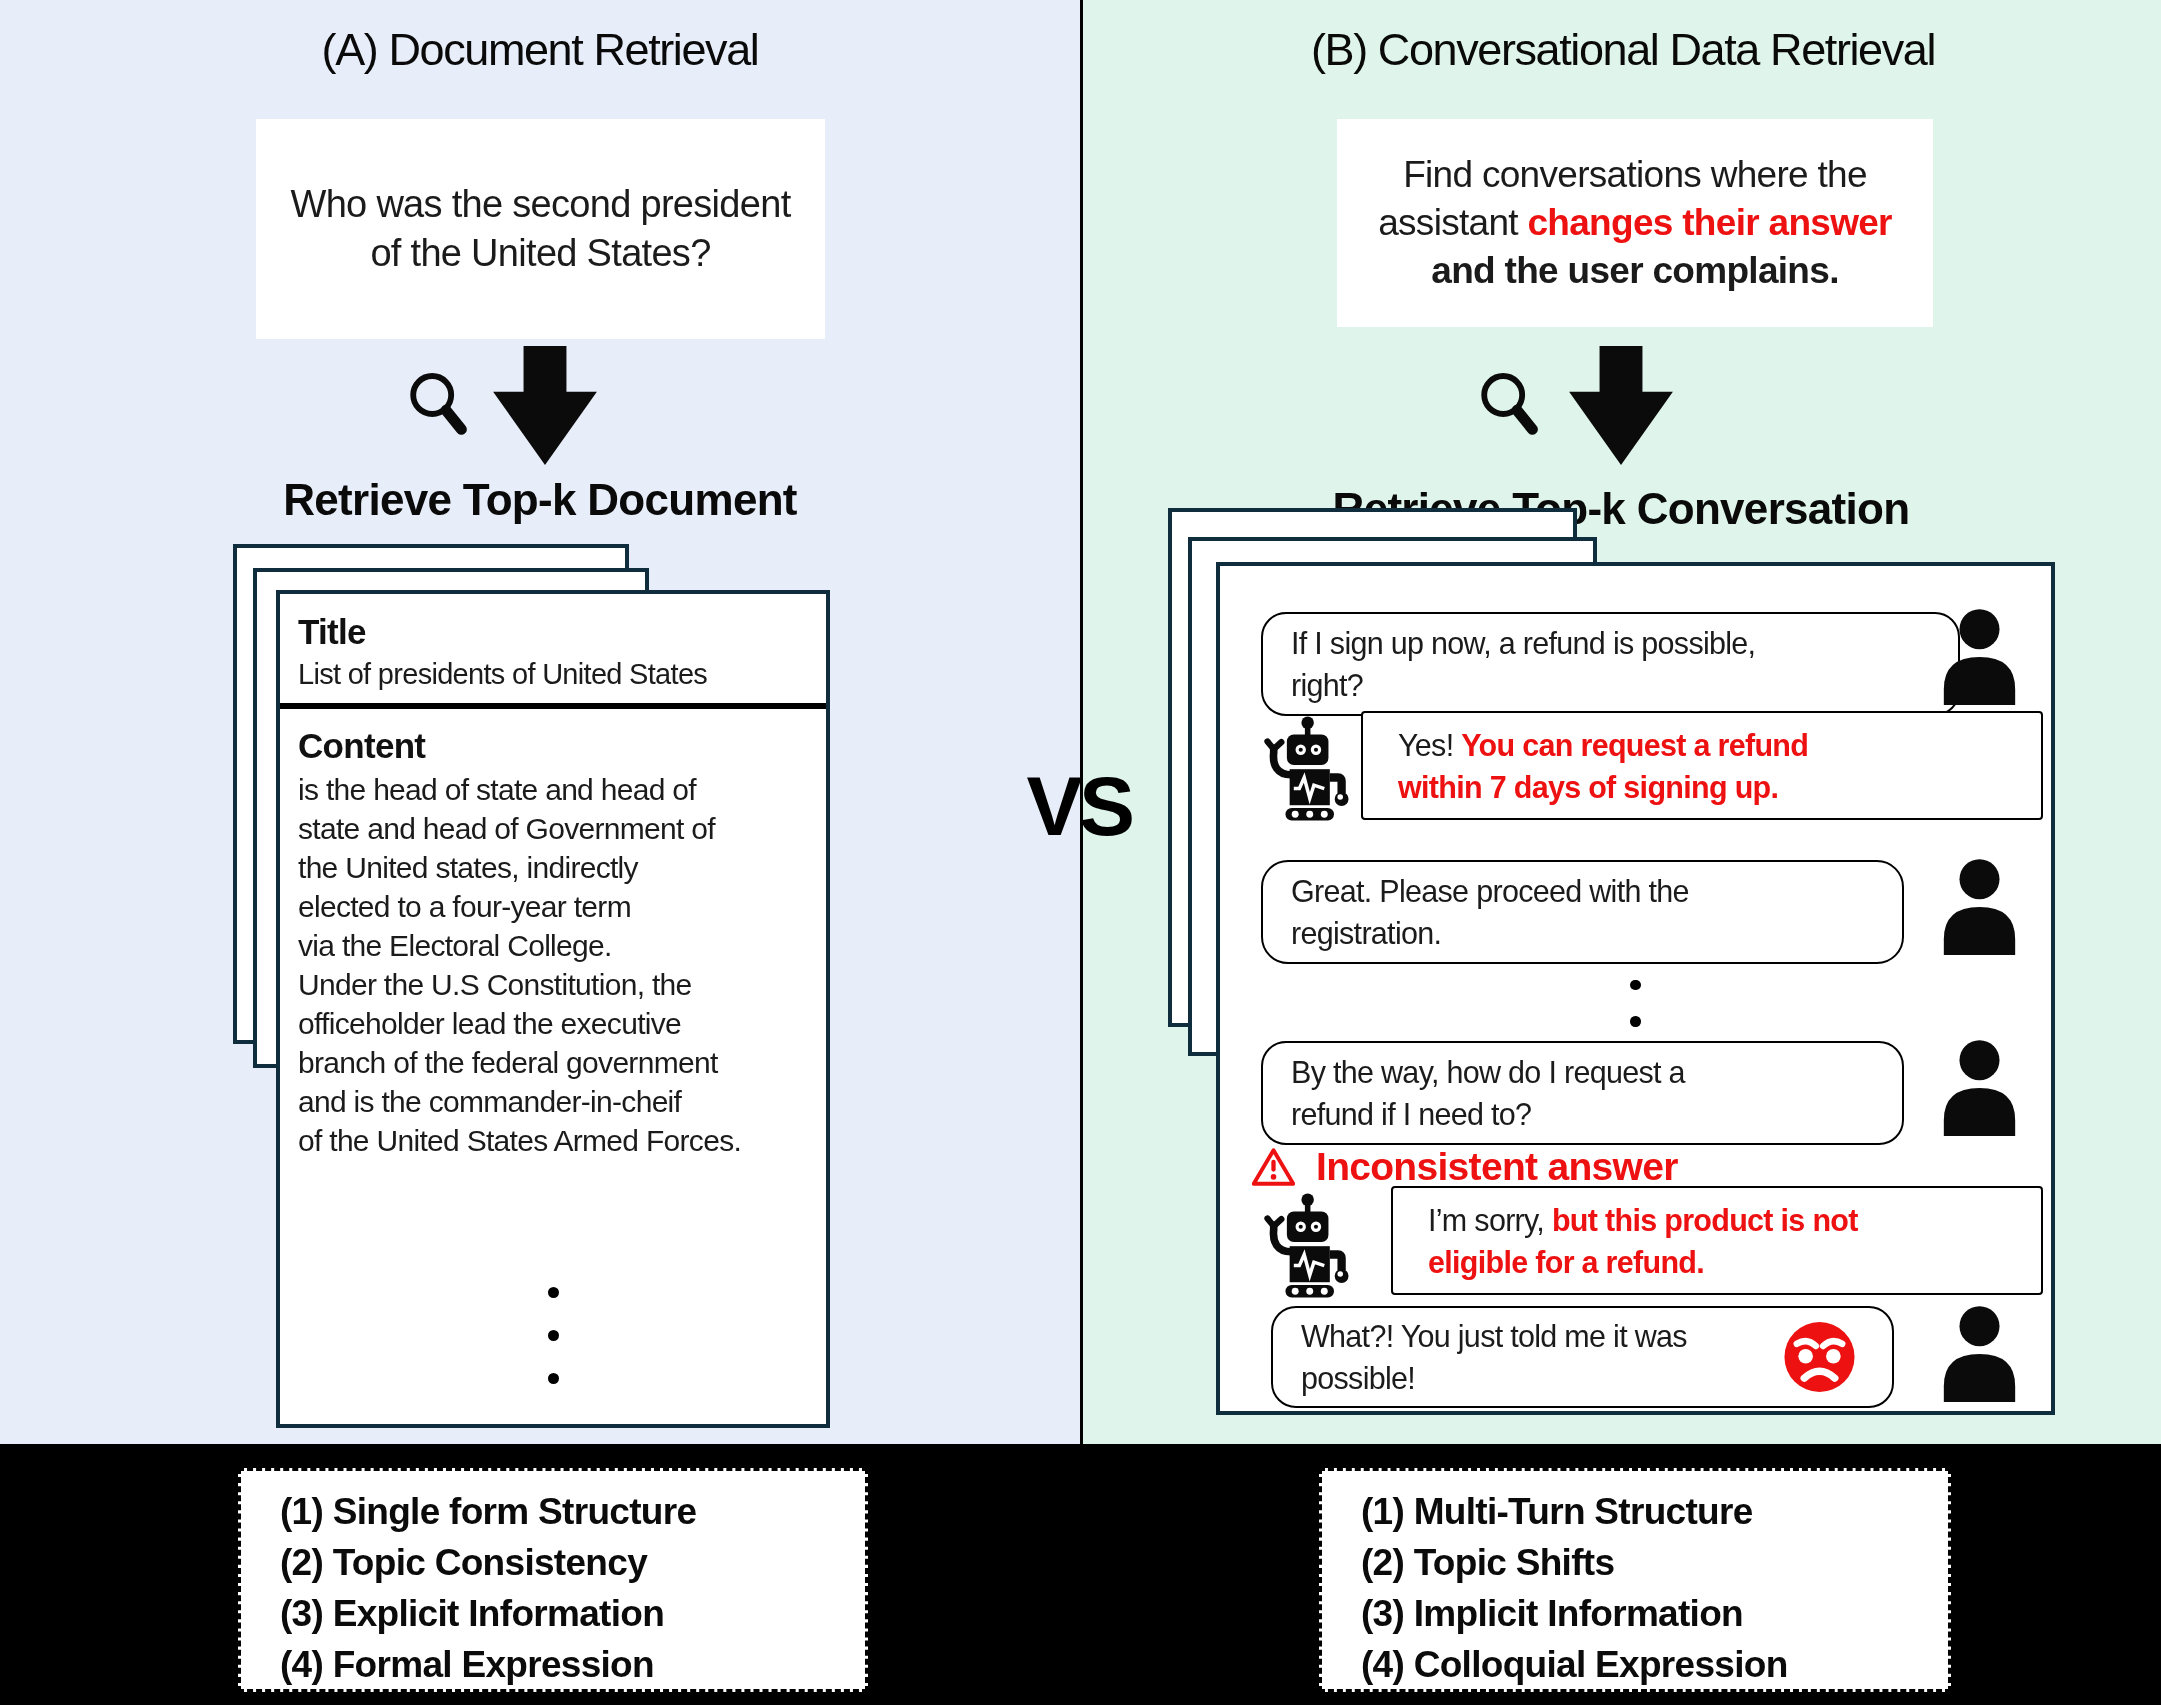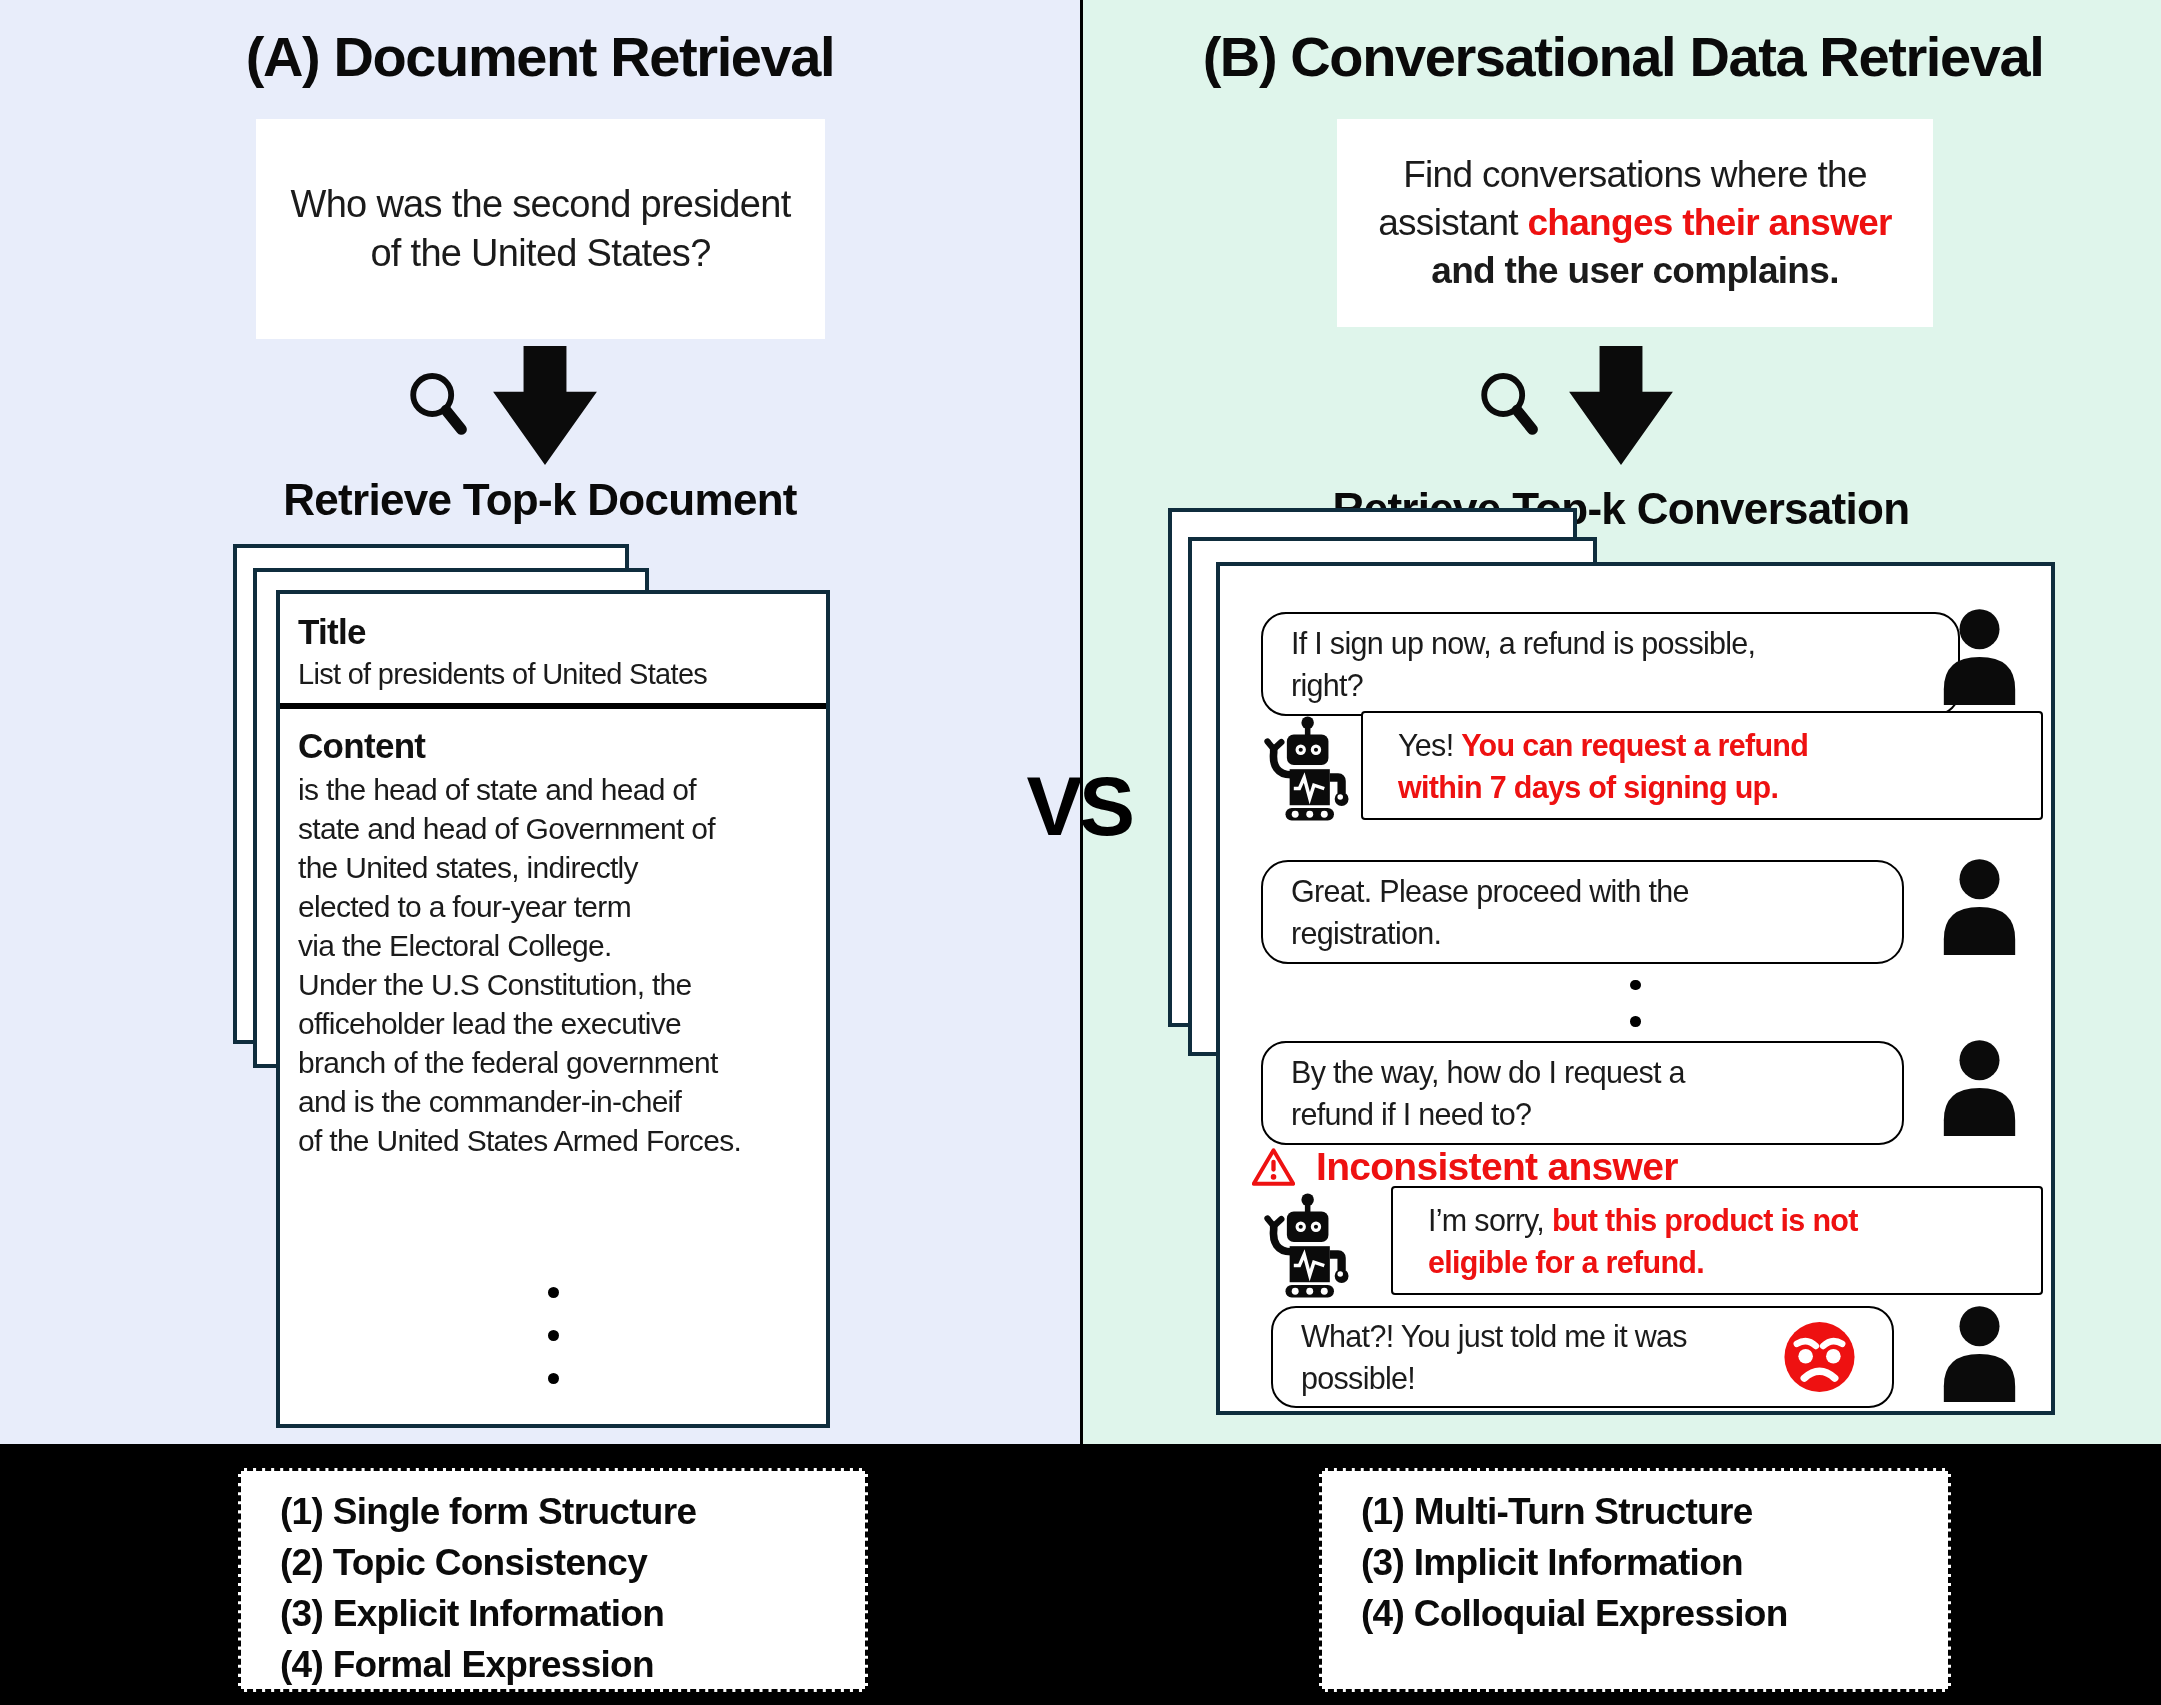--- a/index.html
+++ b/index.html
@@ -3,21 +3,21 @@
 <meta charset="utf-8">
 <style>
   html,body{margin:0;padding:0;background:#000;}
   .page{position:relative;width:2161px;height:1705px;overflow:hidden;
         font-family:"Liberation Sans","DejaVu Sans",sans-serif;color:#0b0b0b;letter-spacing:-0.7px;}
   .panel{position:absolute;top:0;height:1444px;}
   .panel-left{left:0;width:1080px;background:#e8edfa;}
   .panel-right{left:1083px;width:1078px;background:#dff5eb;}
   .v-divider{position:absolute;left:1080px;top:0;width:2.8px;height:1444px;background:#000;}
   .panel-title{position:absolute;top:23.5px;width:1080px;text-align:center;
-               font-size:56px;font-weight:700;letter-spacing:-1.4px;color:#0a0a0a;white-space:nowrap;}
+               font-size:45px;font-weight:400;letter-spacing:-1.4px;color:#0a0a0a;white-space:nowrap;}
   .query-box{position:absolute;background:#fff;display:flex;flex-direction:column;
              justify-content:center;text-align:center;}
   .query-box .qline{font-size:38px;line-height:49px;color:#1b1b1b;}
   .retrieve-label{position:absolute;width:1080px;text-align:center;font-size:44px;
                   font-weight:700;color:#0a0a0a;white-space:nowrap;}
   .icon{display:inline-block;line-height:0;}
   .abs{position:absolute;}
   .card{position:absolute;background:#fff;border:4.8px solid #0f2d3d;box-sizing:border-box;}
   .doc-inner{padding:18px 15.2px 0 18px;}
   .doc-label{font-size:35px;font-weight:700;color:#111;}
@@ -269,19 +269,20 @@
 
   <div class="footer">
     <div class="feature-box" style="left:238px;width:630px;">
       <div class="feature-line">(1) Single form Structure</div>
       <div class="feature-line">(2) Topic Consistency</div>
       <div class="feature-line">(3) Explicit Information</div>
       <div class="feature-line">(4) Formal Expression</div>
     </div>
     <div class="feature-box" style="left:1319px;width:632px;">
       <div class="feature-line">(1) Multi-Turn Structure</div>
+      <div class="feature-line">(2) Topic Shifts</div>
       <div class="feature-line">(3) Implicit Information</div>
       <div class="feature-line">(4) Colloquial Expression</div>
     </div>
   </div>
 
 </div>
 
 
 </body></html>

